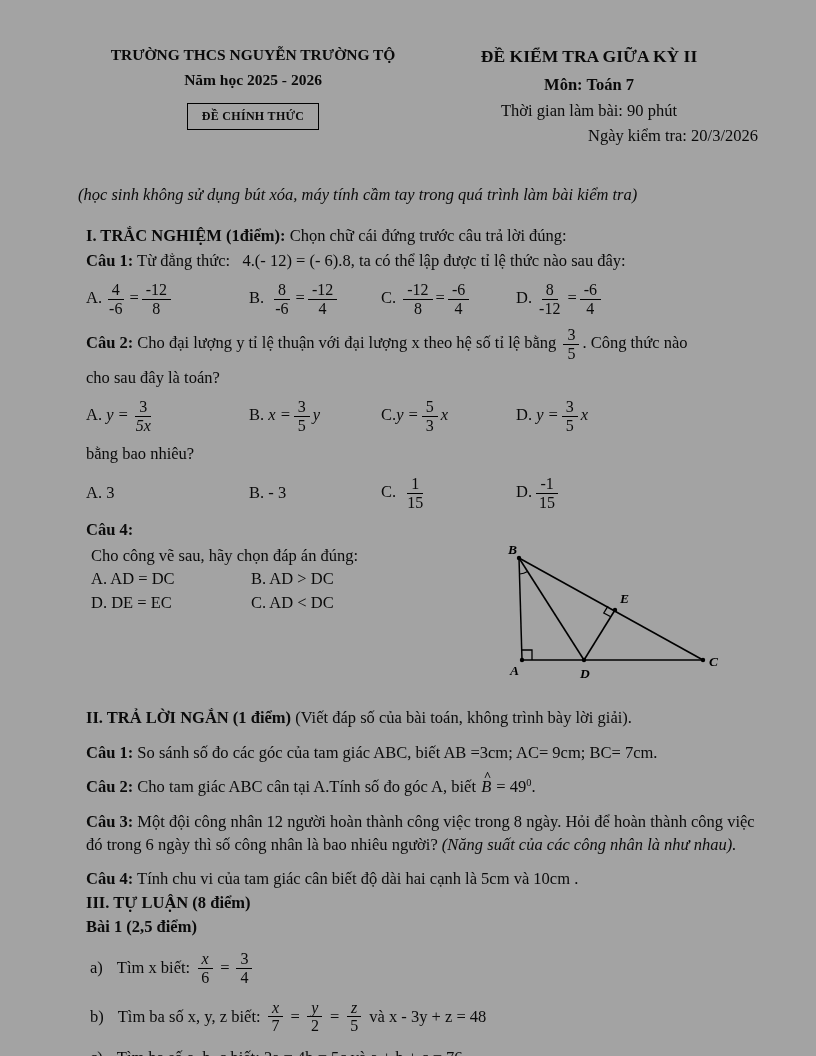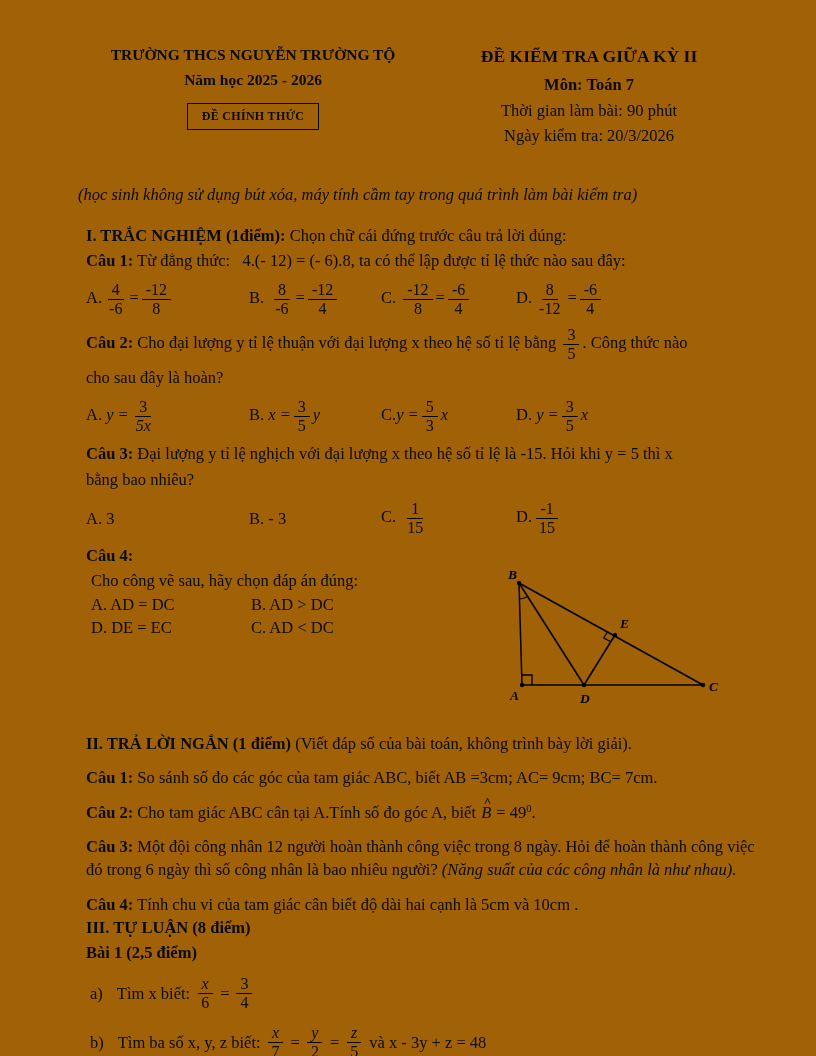--- a/index.html
+++ b/index.html
@@ -2,36 +2,36 @@
 <html><head>
 <meta charset="utf-8">
 <style>
   html,body{margin:0;padding:0;}
   body{
     width:816px;height:1056px;background:#e8e8e8;
     font-family:"Liberation Serif","DejaVu Serif",serif;
     color:#0a0a0a;
   }
   .page{
-    position:relative;width:816px;height:1056px;background:#a16207;
+    position:relative;width:816px;height:1056px;background:#a3a3a3;
     overflow:hidden;font-size:16.5px;line-height:1.42;
   }
   .content{padding:44px 58px 10px 86px;}
 
   
   .hdr{display:flex;justify-content:space-between;align-items:flex-start;}
   .hdr-left{width:348px;text-align:center;}
   .hdr-right{width:352px;text-align:center;}
   .school{font-weight:bold;font-size:15.5px;white-space:nowrap;}
   .year{font-weight:bold;font-size:15.5px;margin-top:3px;}
   .official-box{display:inline-block;border:1.6px solid #000;padding:4px 14px;font-weight:bold;font-size:12px;margin-top:12px;letter-spacing:.3px;}
   .exam-title{font-weight:bold;font-size:17.5px;white-space:nowrap;}
   .subject{font-weight:bold;font-size:16.5px;margin-top:4px;}
   .duration{font-size:16.5px;margin-top:3px;}
-  .exam-date{font-size:16.5px;margin-top:1px;}
+  .exam-date{font-size:16.5px;margin-top:1px;text-align:right;}
 
   
   .note{font-style:italic;margin:36px 0 0 -8px;}
   .sec-head{margin-top:17px;}
   .qline{margin-top:2px;}
   b{font-weight:bold;}
   .it{font-style:italic;}
   .presp{white-space:pre-wrap;}
 
   .frac{display:inline-flex;flex-direction:column;align-items:center;vertical-align:middle;line-height:1.12;margin:1px 3px;font-size:16px;}
@@ -129,21 +129,21 @@
     </div>
 
     <div class="qline">
       <b>Câu 2:</b>
       <span>Cho đại lượng y tỉ lệ thuận với đại lượng x theo hệ số tỉ lệ bằng</span>
       <span class="frac">
           <span class="fn">3</span>
           <span class="fd">5</span>
         </span><span>. Công thức nào</span>
     </div>
-    <div class="qline">cho sau đây là hoàn?</div>
+    <div class="qline">cho sau đây là toán?</div>
     <div class="opts4 optrow-pad">
       <span class="opt">
         <span>A.</span> <span class="it">y =</span><span class="frac">
             <span class="fn">3</span>
             <span class="fd it">5x</span>
           </span><span class="it"></span>
       </span>
       <span class="opt">
         <span>B.</span> <span class="it">x =</span><span class="frac">
             <span class="fn">3</span>
@@ -157,24 +157,20 @@
           </span><span class="it">x</span>
       </span>
       <span class="opt">
         <span>D.</span> <span class="it">y =</span><span class="frac">
             <span class="fn">3</span>
             <span class="fd">5</span>
           </span><span class="it">x</span>
       </span>
     </div>
 
-    <div class="qline">
-      <b>Câu 3:</b>
-      <span>Đại lượng y tỉ lệ nghịch với đại lượng x theo hệ số tỉ lệ là -15. Hỏi khi y = 5 thì x</span>
-    </div>
     <div class="qline">bằng bao nhiêu?</div>
     <div class="opts4 optrow-pad">
       <span class="opt">
         <span>A.</span> <span>3</span>
       </span>
       <span class="opt">
         <span>B.</span> <span>- 3</span>
       </span>
       <span class="opt">
         <span>C.</span> <span class="frac">

